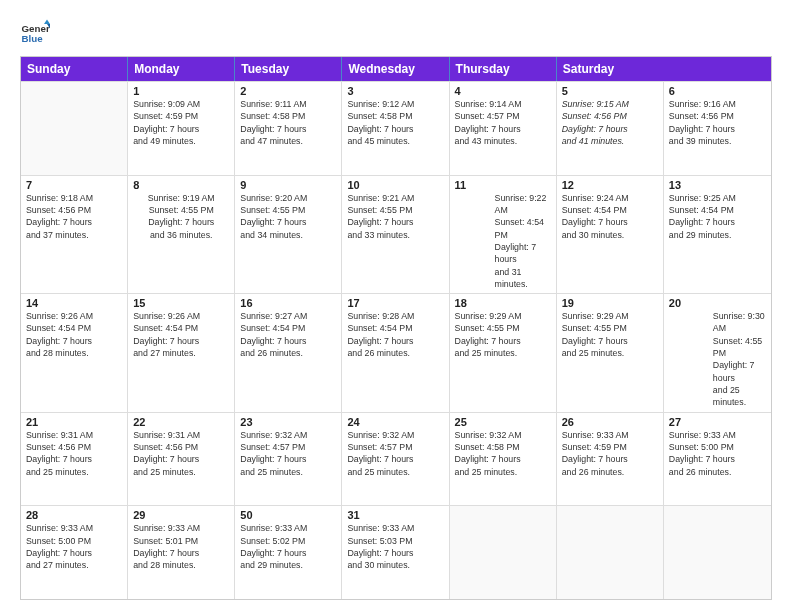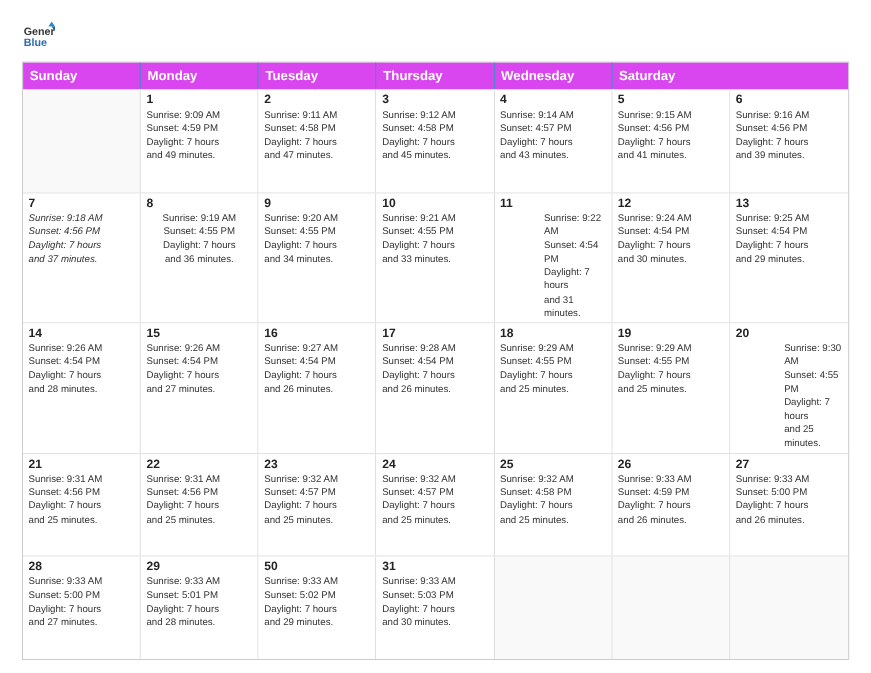--- a/index.html
+++ b/index.html
@@ -47,21 +47,21 @@
     }
     .calendar {
       flex: 1;
       display: flex;
       flex-direction: column;
       border: 1px solid #ccc;
     }
     .cal-header {
       display: grid;
       grid-template-columns: repeat(7, 1fr);
-      background: #d946ef;
+      background: #6d28d9;
     }
     .cal-header-cell {
       color: #fff;
       font-size: 12px;
       font-weight: bold;
       padding: 5px 6px;
       text-align: left;
       border-right: 1px solid #4a86c8;
     }
     .cal-header-cell:last-child { border-right: none; }
@@ -116,22 +116,22 @@
       <div class="month-title"></div>
       <div class="location-title"></div>
     </div>
   </div>
 
   <div class="calendar">
     <div class="cal-header">
     <div class="cal-header-cell">Sunday</div>
         <div class="cal-header-cell">Monday</div>
         <div class="cal-header-cell">Tuesday</div>
+        <div class="cal-header-cell">Wednesday</div>
         <div class="cal-header-cell">Thursday</div>
-        <div class="cal-header-cell">Wednesday</div>
         <div class="cal-header-cell">Saturday</div>
       </div>
     <div class="cal-body">
     <div class="cal-row">
           <div class="cal-cell empty"></div>
           <div class="cal-cell">
             <div class="day-num">1</div>
             <div class="day-info" style="white-space: pre-line;">Sunrise: 9:09 AM
 Sunset: 4:59 PM
 Daylight: 7 hours
@@ -153,37 +153,37 @@
           </div>
           <div class="cal-cell">
             <div class="day-num">4</div>
             <div class="day-info" style="white-space: pre-line;">Sunrise: 9:14 AM
 Sunset: 4:57 PM
 Daylight: 7 hours
 and 43 minutes.</div>
           </div>
           <div class="cal-cell">
             <div class="day-num">5</div>
-            <div class="day-info" style="white-space: pre-line;">Sunrise: 9:15 AM
+            <div class="day-info" style="white-space: pre-line; font-style: italic;">Sunrise: 9:15 AM
 Sunset: 4:56 PM
 Daylight: 7 hours
 and 41 minutes.</div>
           </div>
           <div class="cal-cell">
             <div class="day-num">6</div>
             <div class="day-info" style="white-space: pre-line;">Sunrise: 9:16 AM
 Sunset: 4:56 PM
 Daylight: 7 hours
 and 39 minutes.</div>
           </div>
         </div>
         <div class="cal-row">
           <div class="cal-cell">
             <div class="day-num">7</div>
-            <div class="day-info" style="white-space: pre-line; font-style: italic;">Sunrise: 9:18 AM
+            <div class="day-info" style="white-space: pre-line;">Sunrise: 9:18 AM
 Sunset: 4:56 PM
 Daylight: 7 hours
 and 37 minutes.</div>
           </div>
           <div class="cal-cell">
             <div class="day-num">8</div>
             <div class="day-info" style="white-space: pre-line; text-align: center;">Sunrise: 9:19 AM
 Sunset: 4:55 PM
 Daylight: 7 hours
 and 36 minutes.</div>

